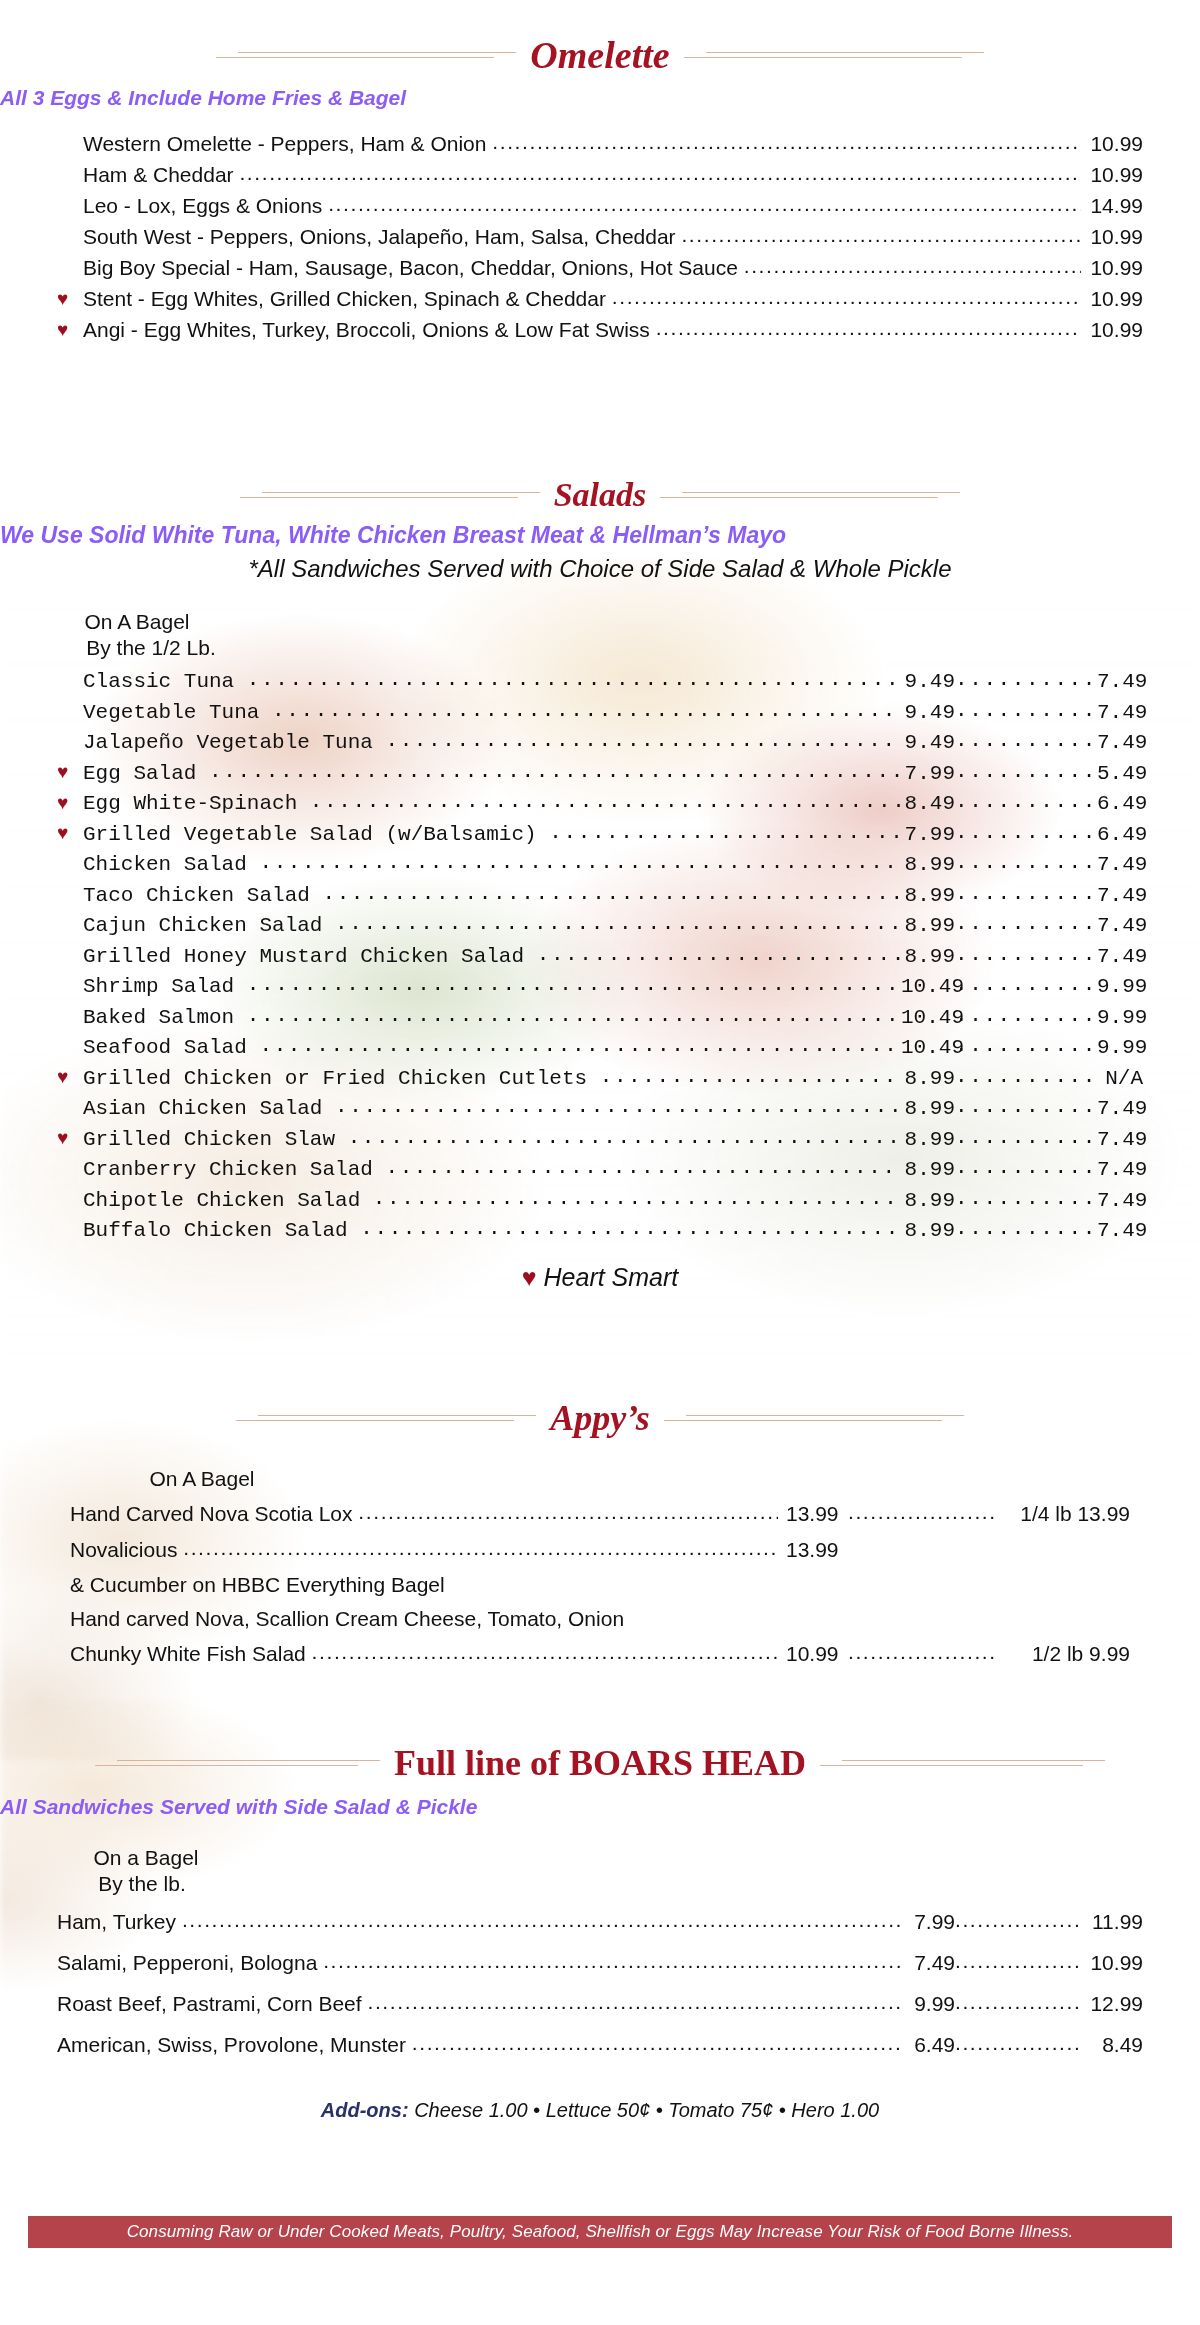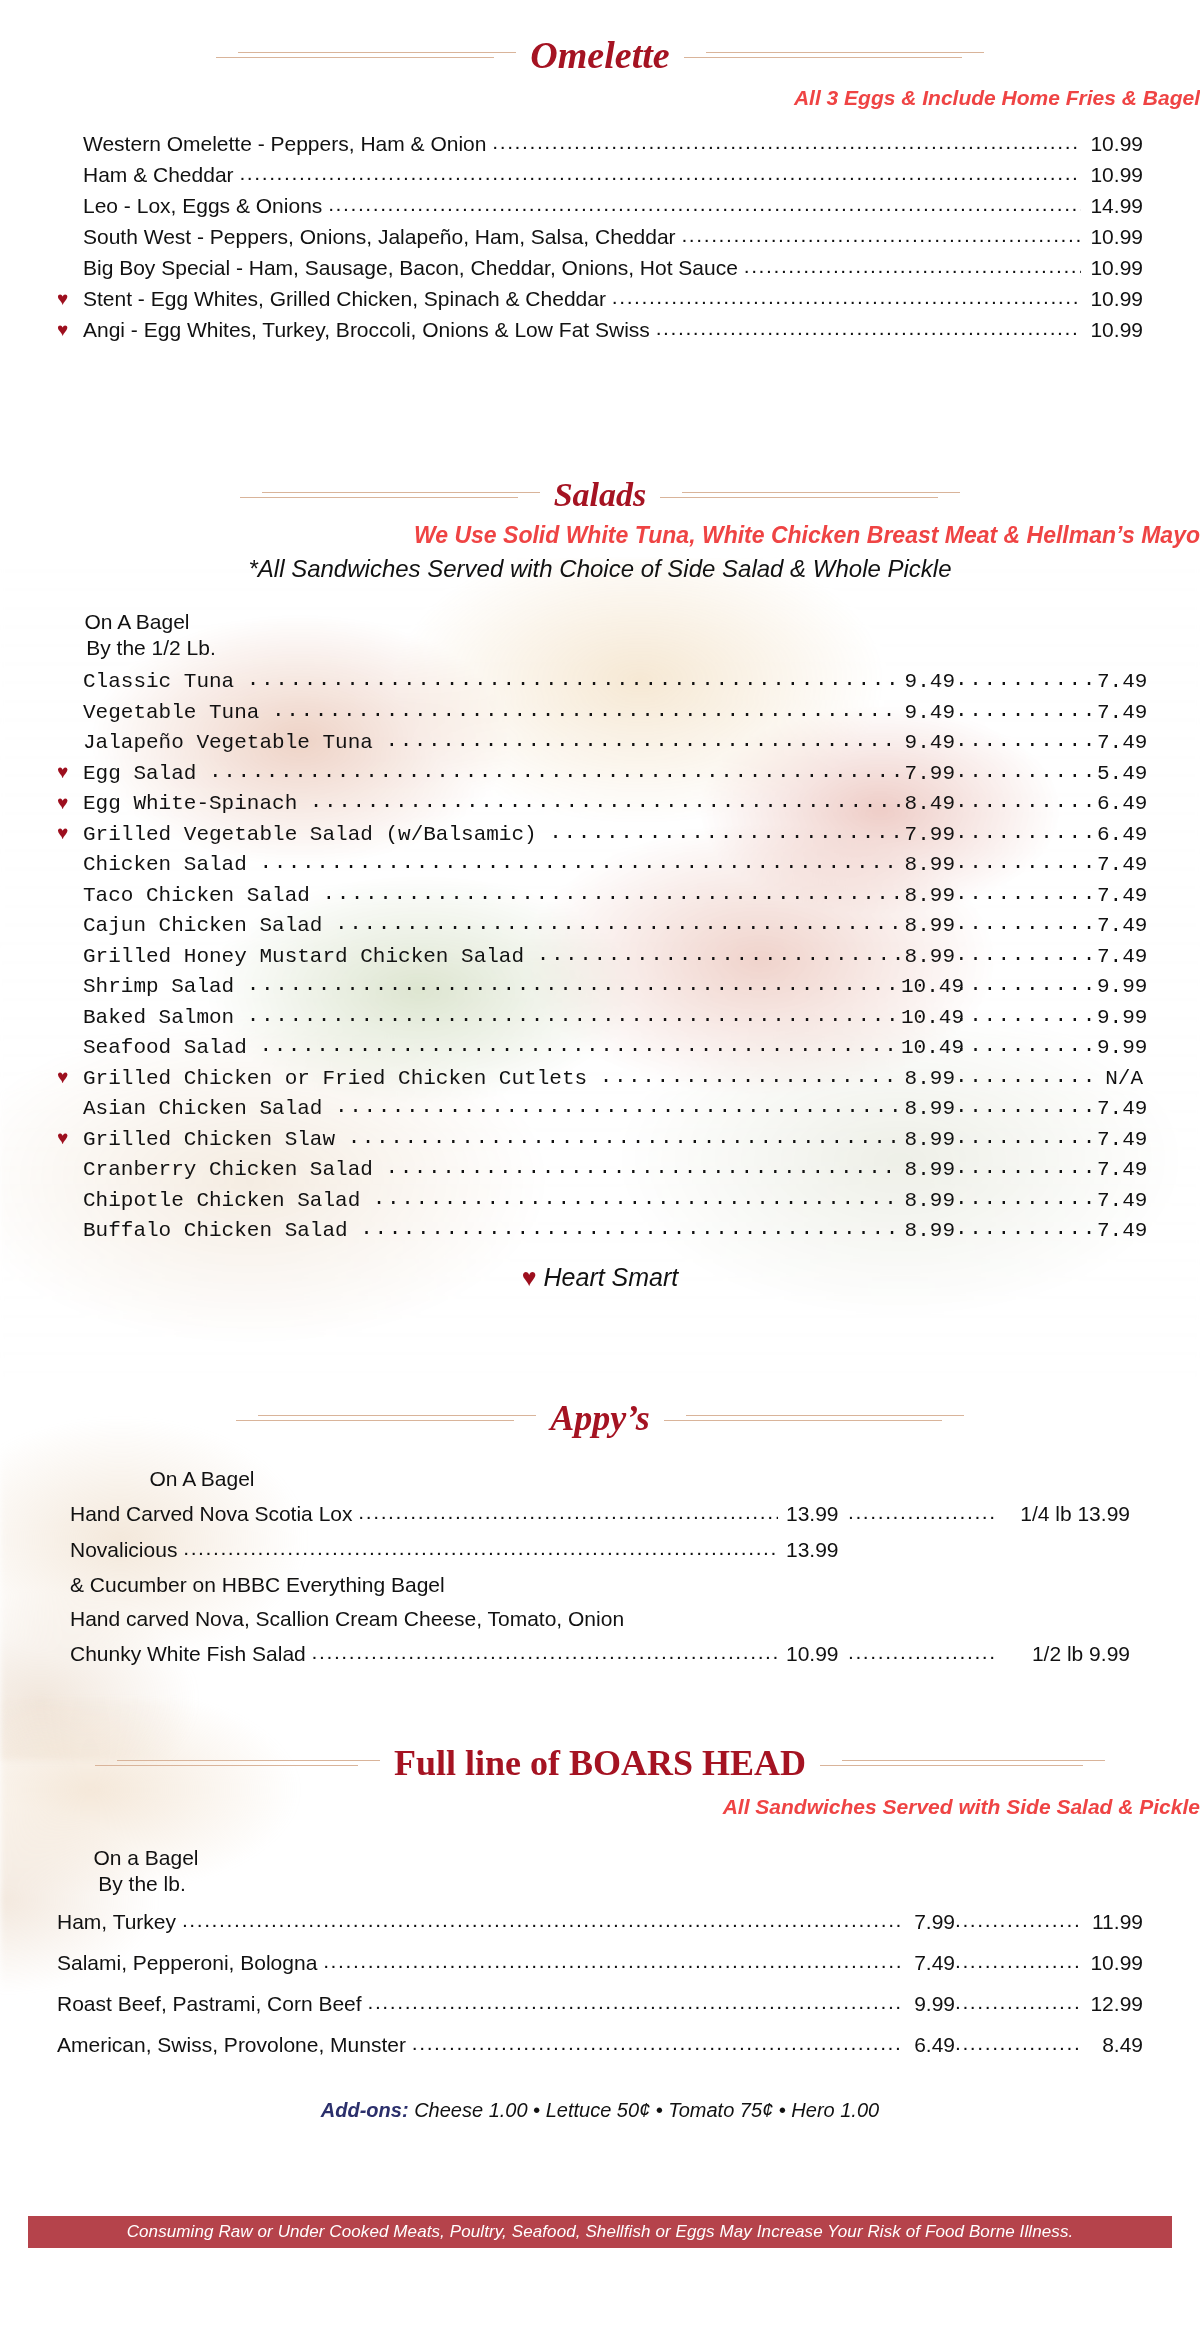--- a/index.html
+++ b/index.html
@@ -81,24 +81,24 @@
   .sec-title {
     font-family: "Liberation Serif", serif;
     font-style: italic;
     font-weight: 700;
     color: #a51322;
     white-space: nowrap;
     line-height: 1;
   }
 
   .sec-sub {
-    text-align: right;
+    text-align: left;
     font-weight: 700;
     font-style: italic;
-    color: #ef4444;
+    color: #8b5cf6;
   }
   .sec-sub2 {
     text-align: center;
     font-style: italic;
     color: #111;
   }
 
   
   .items { margin: 0 auto; }
 

